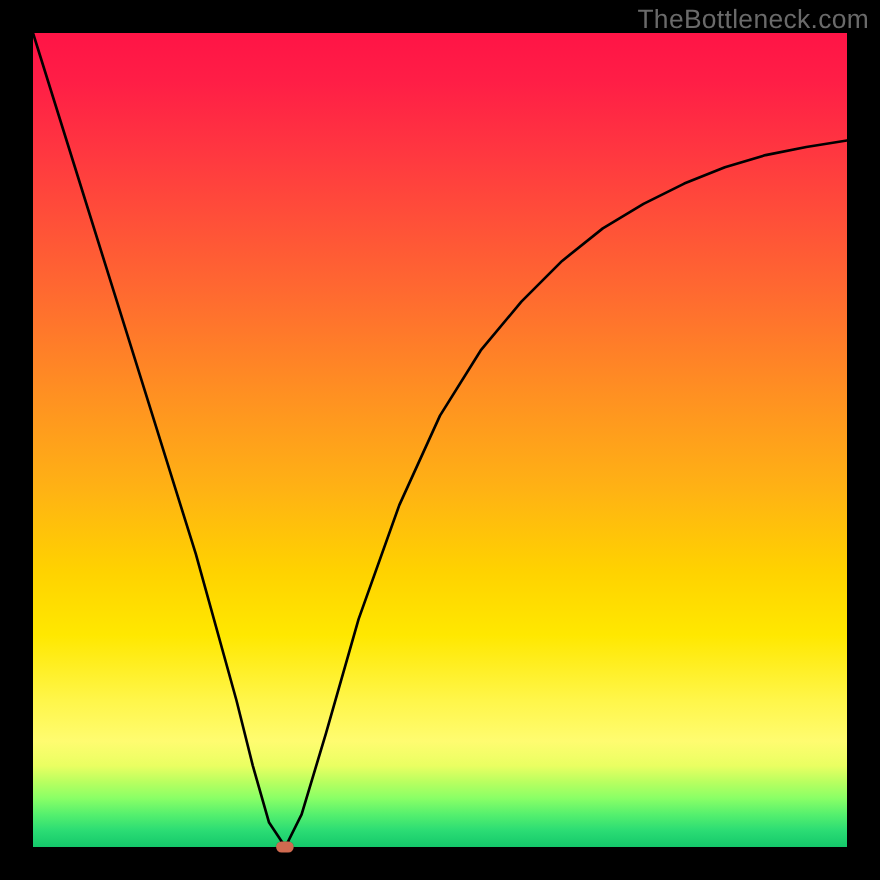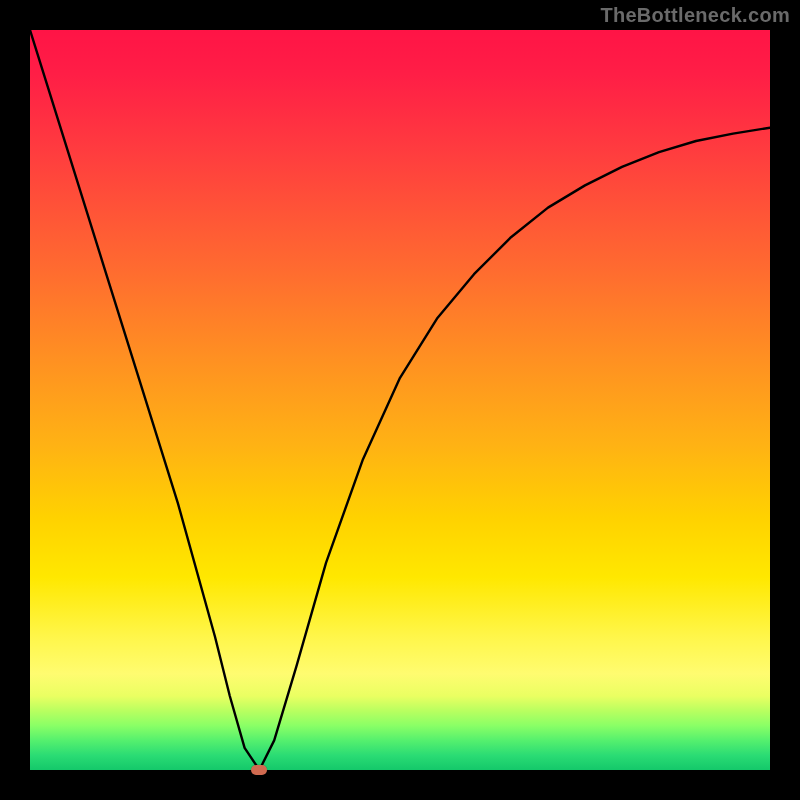--- a/index.html
+++ b/index.html
@@ -50,22 +50,22 @@
       #55f06e 96%,
       #2bdc74 98%,
       #14c86a 100%
     );
   }
   .watermark {
     position: absolute;
     top: 4px;
     right: 10px;
     color: #6a6a6a;
-    font-size: 20px;
-    font-weight: 700;
+    font-size: 24px;
+    font-weight: 400;
     letter-spacing: 0.3px;
     user-select: none;
   }
   svg.curve {
     position: absolute;
     left: 0;
     top: 0;
     width: 740px;
     height: 740px;
     pointer-events: none;

